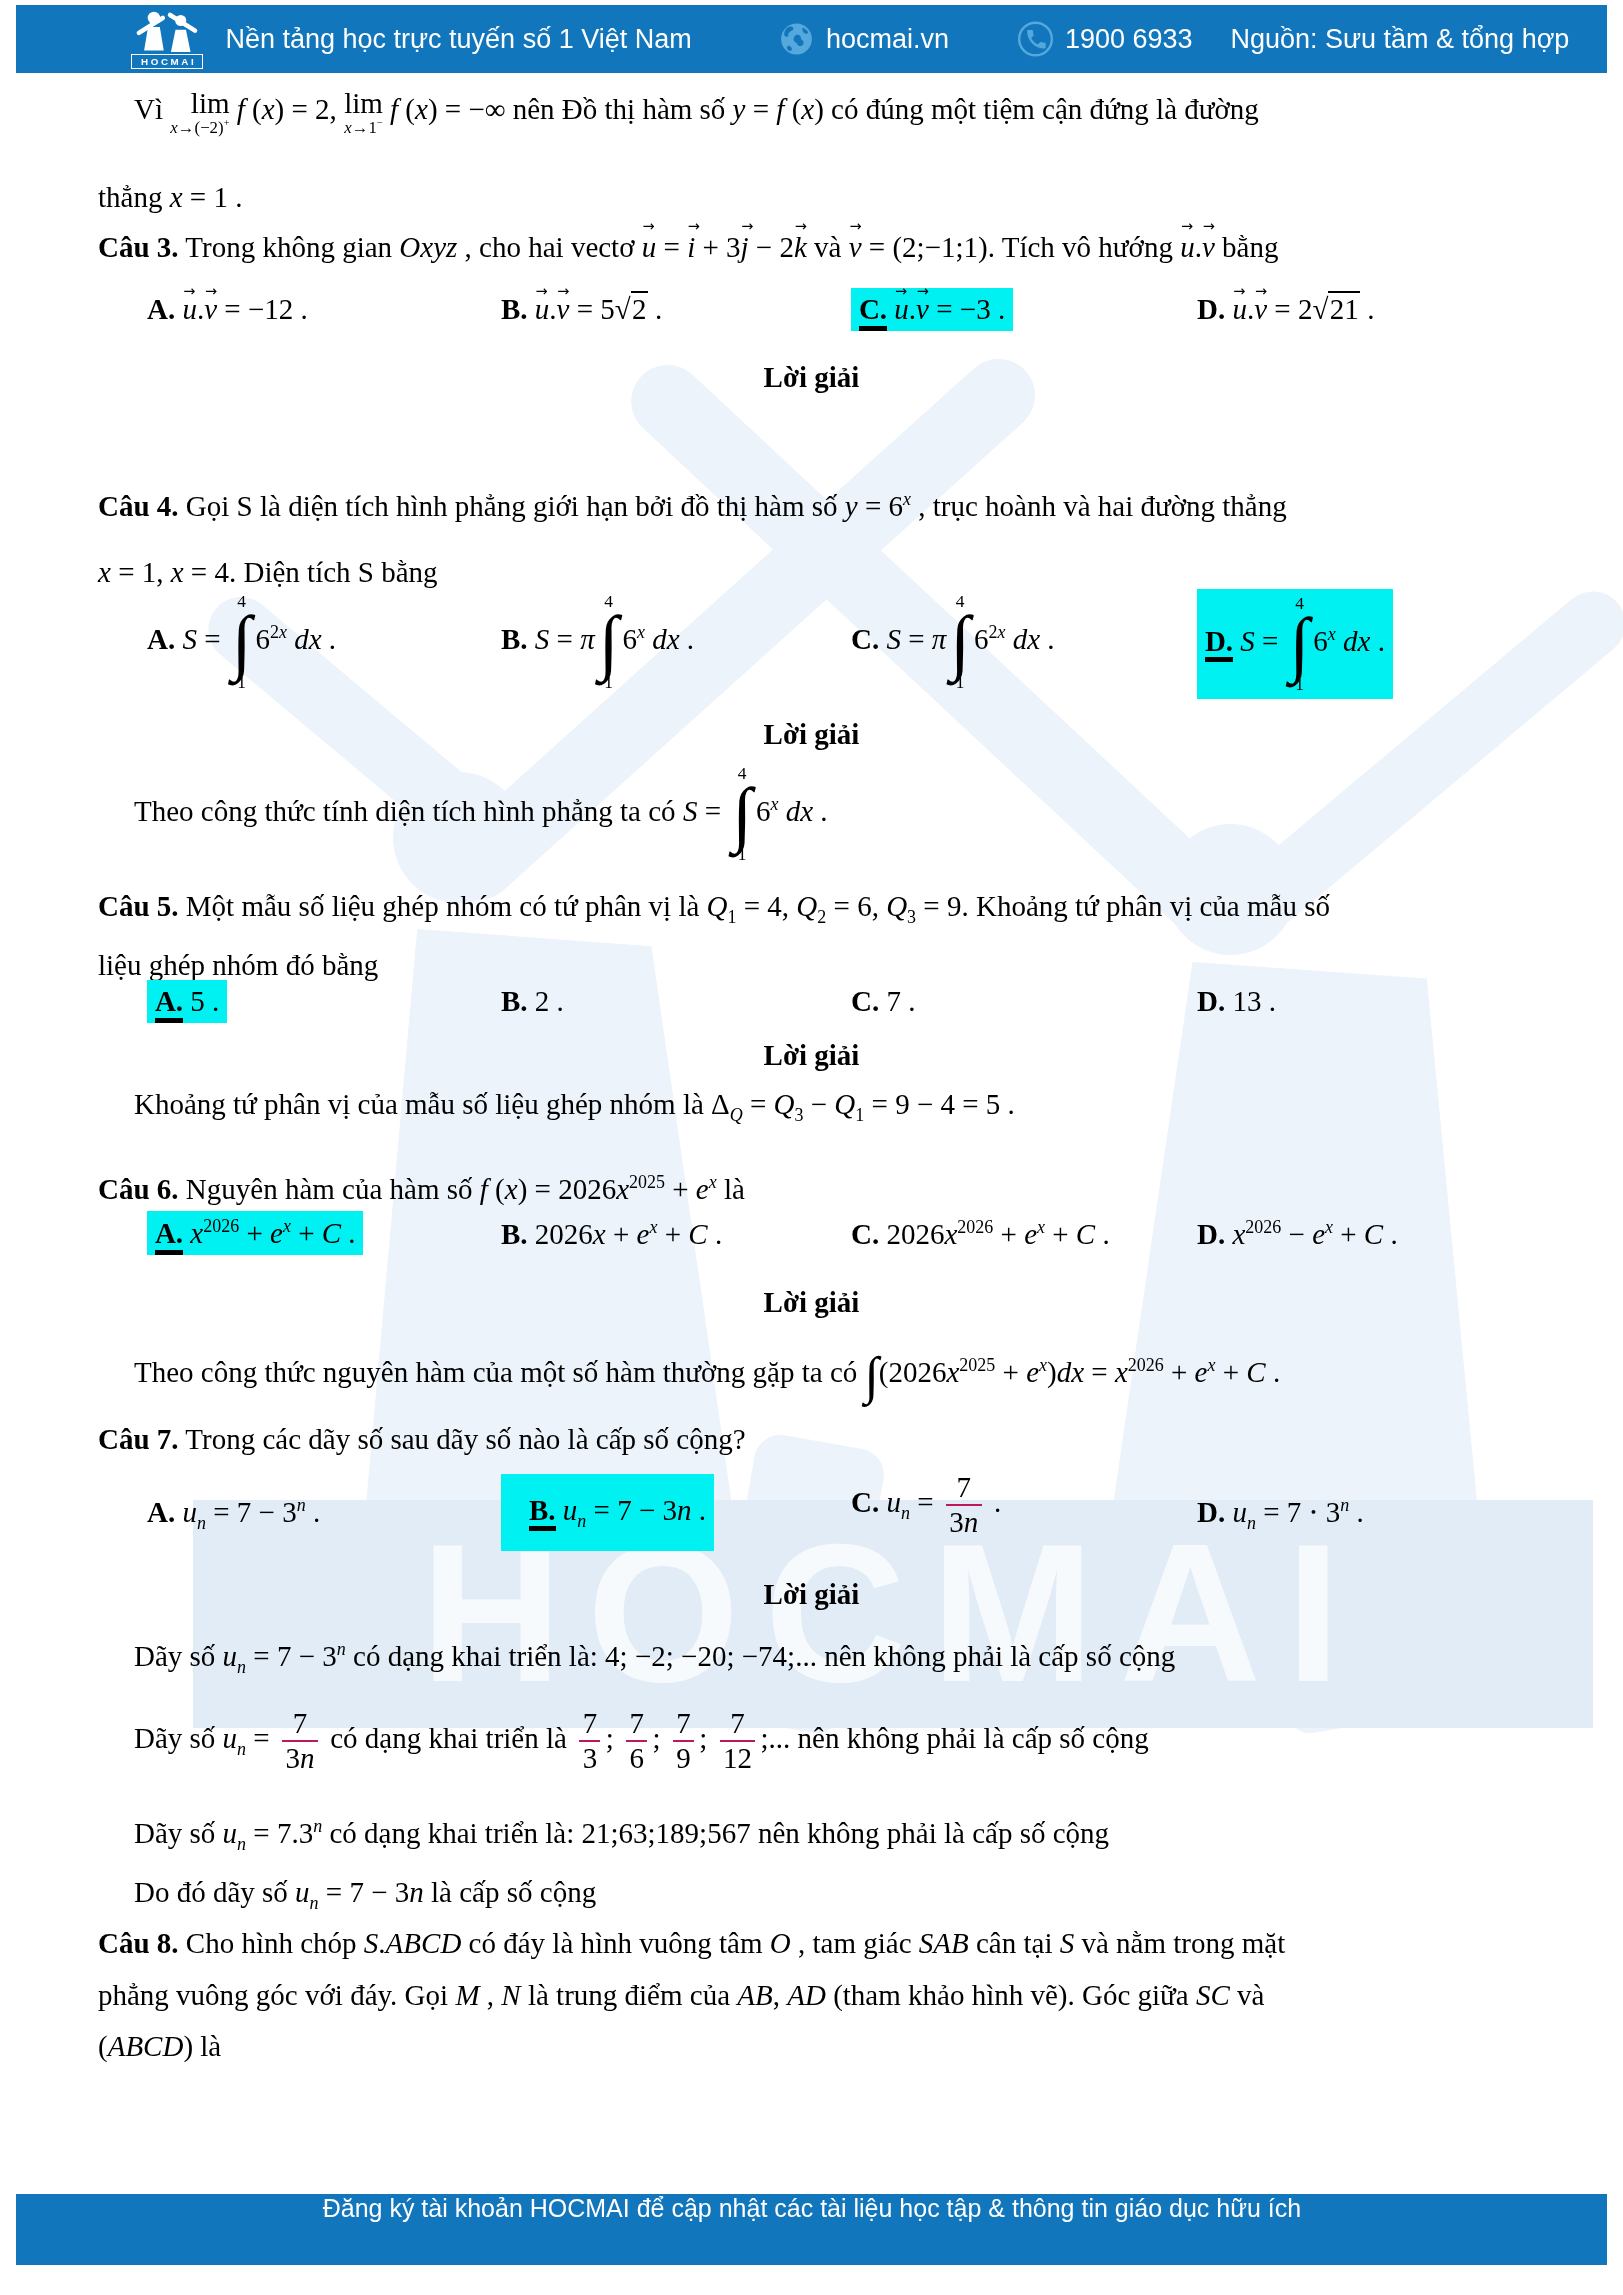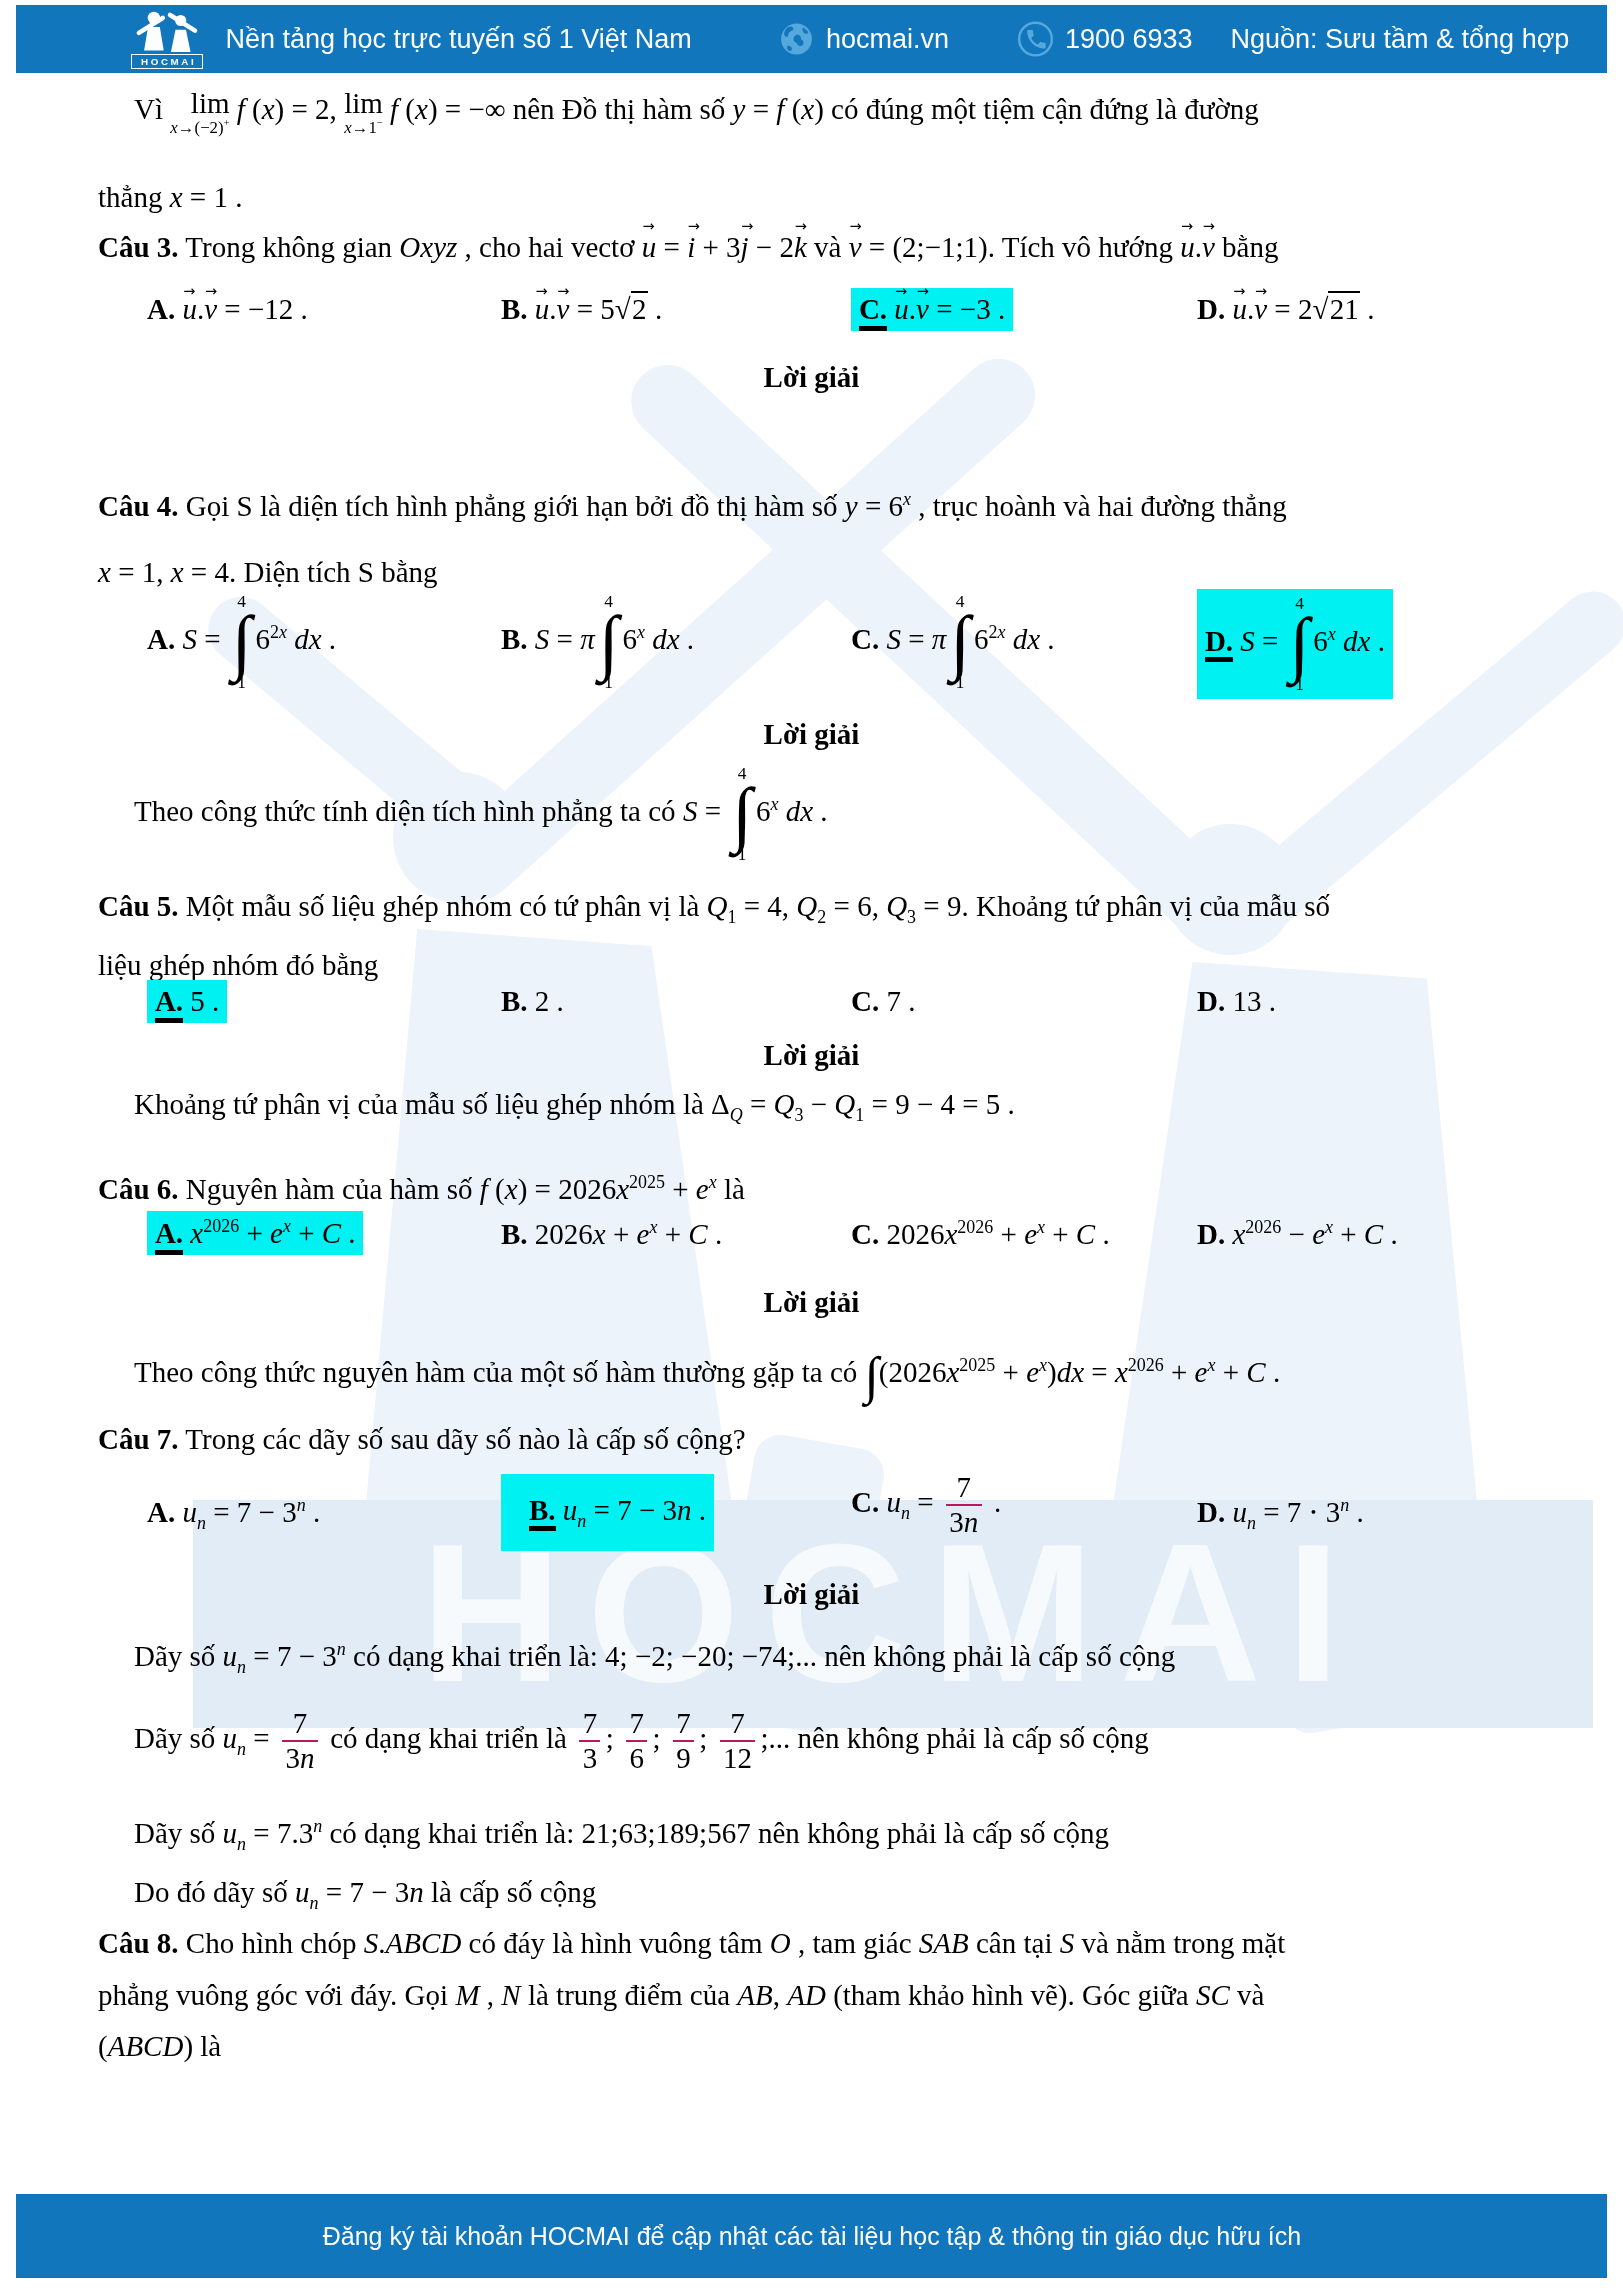--- a/index.html
+++ b/index.html
@@ -12,21 +12,21 @@
   }
   *{box-sizing:border-box;margin:0;padding:0;}
   html,body{background:#ffffff;}
   body{width:1623px;height:2295px;position:relative;
        font-family:"Liberation Serif","DejaVu Serif",serif;color:#000;}
   .page{position:absolute;left:0;top:0;width:1623px;height:2295px;overflow:hidden;background:#fff;}
 
   
   .bar{position:absolute;left:16.4px;width:1591px;background:var(--bar_blue);z-index:3;}
   .header-bar{top:5.2px;height:68px;}
-  .footer-bar{top:2194px;height:84px;display:flex;align-items:center;justify-content:center;}
+  .footer-bar{top:2194px;height:71px;display:flex;align-items:flex-start;justify-content:center;}
   .hsans{font-family:"Liberation Sans","DejaVu Sans",sans-serif;}
 
   .logo{position:absolute;left:115px;top:5.2px;width:72px;height:63px;}
   .logo svg{display:block;margin:0 auto;}
   .logo-box{margin-top:1.3px;border:1.3px solid #fff;color:#fff;font-family:"Liberation Sans","DejaVu Sans",sans-serif;
             font-size:9.8px;font-weight:bold;letter-spacing:2.6px;text-align:center;padding:1.3px 0 0.7px 2.6px;}
   .tagline{position:absolute;left:209px;top:50%;transform:translateY(-50%);
            color:#fff;font-size:27px;white-space:nowrap;}
   .hgroup{position:absolute;top:50%;transform:translateY(-50%);display:flex;align-items:center;gap:10.5px;
           color:#fff;font-size:27px;white-space:nowrap;}

